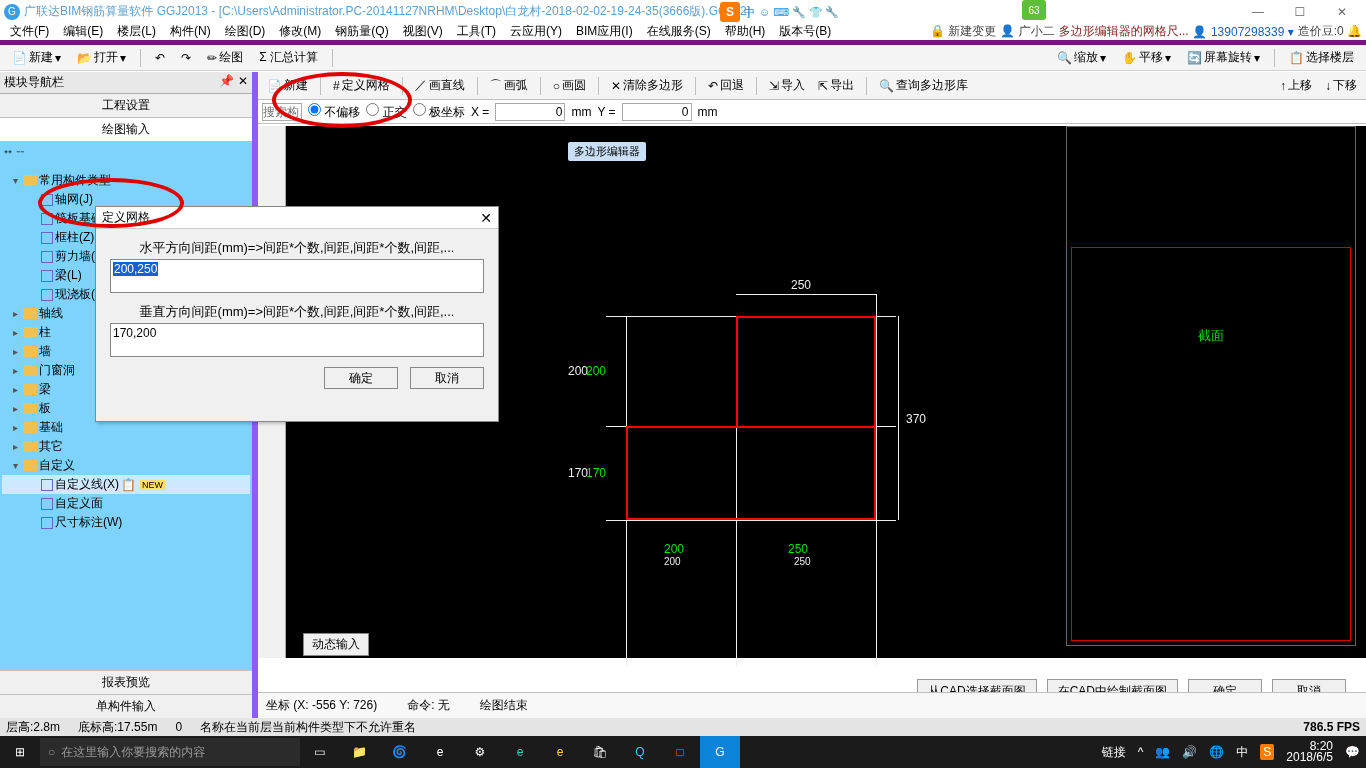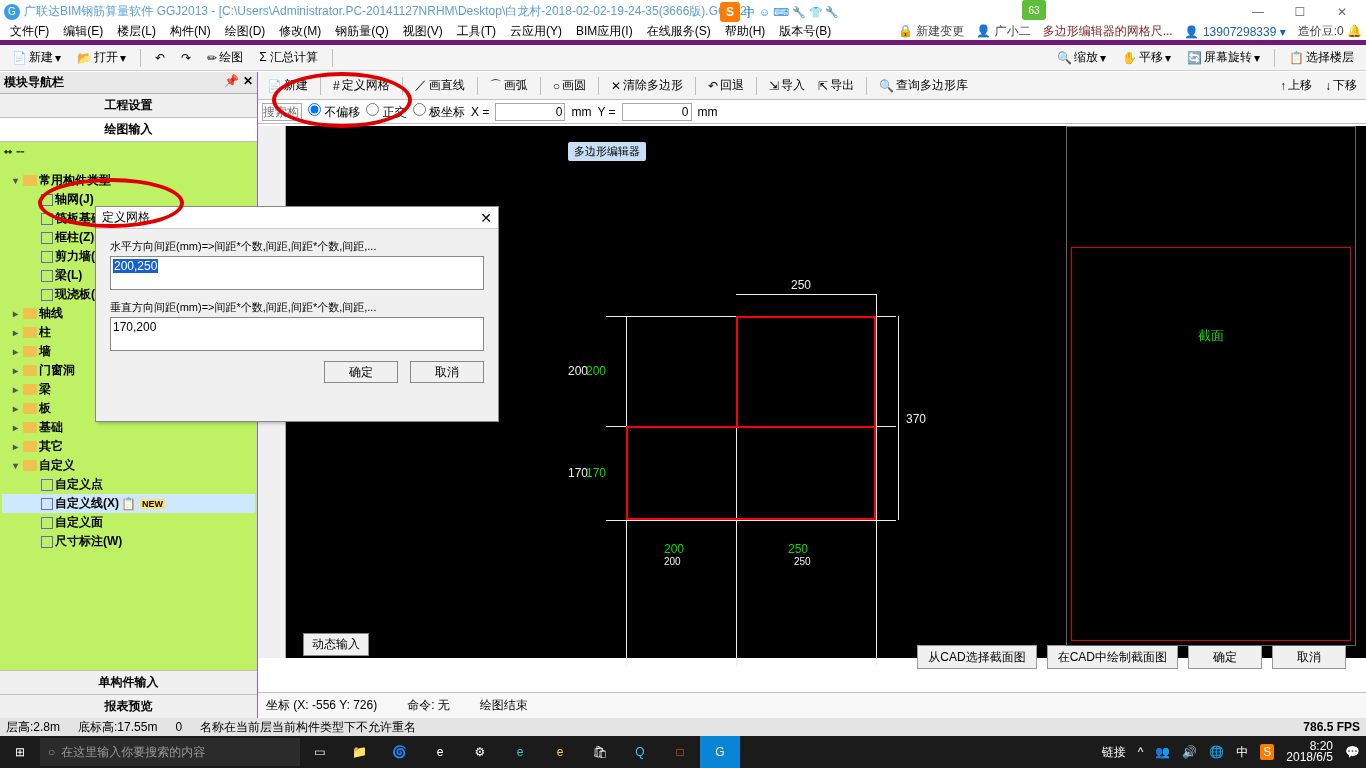--- a/index.html
+++ b/index.html
@@ -7,25 +7,25 @@
 .titlebar { height:23px; background:#fff; display:flex; align-items:center; padding:0 4px; color:#5f9fd0; }
 .titlebar .icon { width:16px; height:16px; background:#3a9de8; border-radius:50%; margin-right:4px; display:inline-flex; align-items:center; justify-content:center; color:#fff; font-size:10px; }
 .titlebar .right { margin-left:auto; display:flex; gap:2px; }
 .titlebar .winbtn { width:40px; height:22px; display:flex; align-items:center; justify-content:center; color:#666; }
 .sogou { position:absolute; top:2px; left:720px; display:flex; align-items:center; gap:4px; }
 .sogou .s-icon { width:20px; height:20px; background:#ff7a00; border-radius:3px; color:#fff; display:flex; align-items:center; justify-content:center; font-weight:bold; }
 .sogou .mini { font-size:11px; color:#2a8dd6; }
 .green-badge { position:absolute; top:0; left:1022px; width:24px; height:20px; background:#5fbf3c; border-radius:3px; color:#fff; font-size:10px; display:flex; align-items:center; justify-content:center; }
 .menubar { height:22px; background:#fff; display:flex; align-items:center; padding:0 4px; gap:2px; border-bottom:5px solid #701a75; }
 .menubar .m { padding:2px 6px; cursor:pointer; }
-.menubar .right { margin-left:auto; display:flex; align-items:center; gap:12px; color:#444; }
+.menubar .right { margin-left:auto; display:flex; align-items:center; gap:4px; color:#444; }
 .toolbar1 { height:26px; background:#f4f4f4; display:flex; align-items:center; padding:0 6px; gap:4px; border-bottom:1px solid #d0d0d0; }
 .toolbar1 .btn { padding:2px 6px; display:flex; align-items:center; gap:2px; cursor:pointer; }
 .sep { width:1px; height:18px; background:#c0c0c0; margin:0 4px; }
-.left-pane { position:absolute; top:72px; left:0; width:258px; bottom:50px; background:#bef264; border-right:1px solid #8b5cf6;font-weight:bold; }
+.left-pane { position:absolute; top:72px; left:0; width:258px; bottom:50px; background:#7dd3fc; border-right:6px solid #8b5cf6; }
 .left-header { background:#e8e8e8; padding:2px 4px; border-bottom:1px solid #b0b0b0; display:flex; justify-content:space-between; }
 .left-tab { background:#f0f0f0; text-align:center; padding:3px; border-bottom:1px solid #c0c0c0; }
 .left-tab.active { background:#fff; }
 .tree { padding:4px 2px; overflow:auto; height:480px; }
 .tree-item { padding:1px 2px; display:flex; align-items:center; gap:2px; white-space:nowrap; }
 .tree-item .ind { display:inline-block; }
 .tree-item .exp { width:11px; display:inline-block; text-align:center; font-size:10px; color:#555; }
 .folder-ic { width:14px; height:11px; background:#f0c050; border-radius:1px; display:inline-block; }
 .item-ic { width:12px; height:12px; display:inline-block; border:1px solid #6666cc; }
 .tree-item.hl { background:#cde8ff; }
@@ -33,32 +33,32 @@
 .left-bottom { position:absolute; bottom:0; width:100%; }
 .left-bottom div { text-align:center; padding:3px; background:#f0f0f0; border-top:1px solid #c0c0c0; }
 .main { position:absolute; top:72px; left:258px; right:0; bottom:50px; background:#fff; }
 .poly-toolbar { height:28px; background:#f4f4f4; display:flex; align-items:center; padding:0 4px; gap:3px; border-bottom:1px solid #c0c0c0; }
 .poly-toolbar .pb { padding:2px 5px; display:flex; align-items:center; gap:2px; cursor:pointer; }
 .poly-row2 { height:24px; display:flex; align-items:center; padding:0 4px; gap:6px; font-size:11px; border-bottom:1px solid #c0c0c0; }
 .poly-row2 input[type=text] { width:70px; height:18px; text-align:right; border:1px solid #aaa; padding:0 2px; }
 .search-box { width:40px; height:18px; border:1px solid #aaa; }
 .canvas-area { position:absolute; top:54px; left:28px; right:0; bottom:60px; background:#000; }
 .ruler-v { position:absolute; top:54px; left:0; width:28px; bottom:60px; background:#f0f0f0; border-right:1px solid #aaa; }
-.bottom-btns { position:absolute; bottom:46px; left:0; right:0; height:30px; display:flex; justify-content:flex-end; align-items:center; gap:10px; padding-right:20px; }
+.bottom-btns { position:absolute; bottom:12px; left:0; right:0; height:30px; display:flex; justify-content:flex-end; align-items:center; gap:10px; padding-right:20px; }
 .bottom-btns button { padding:3px 10px; min-width:110px; height:24px; background:#f0f0f0; border:1px solid #999; }
 .status-row { position:absolute; bottom:0; left:0; right:0; height:26px; display:flex; align-items:center; padding:0 8px; gap:30px; font-size:11px; background:#f8f8f8; border-top:1px solid #c0c0c0; }
 .preview-pane { position:absolute; top:126px; right:10px; width:290px; height:520px; background:#000; border:1px solid #666; z-index:2; }
 .preview-red { position:absolute; top:120px; left:4px; right:4px; bottom:4px; border:1px solid #d00; }
 .preview-text { position:absolute; top:200px; left:0; width:100%; text-align:center; color:#19d819; font-size:13px; }
 .dyn-input { position:absolute; bottom:62px; left:45px; padding:2px 8px; background:#f0f0f0; border:1px solid #888; }
 .dialog { position:absolute; top:206px; left:95px; width:404px; height:216px; background:#f0f0f0; border:1px solid #888; z-index:10; box-shadow:2px 2px 3px rgba(0,0,0,.2); }
 .dlg-title { height:22px; display:flex; align-items:center; padding:0 6px; background:#fff; border-bottom:1px solid #ccc; }
 .dlg-close { margin-left:auto; font-size:14px; cursor:pointer; }
 .dlg-body { padding:10px 14px; }
-.dlg-label { font-size:11px; margin-bottom:2px; }
+.dlg-label { font-size:13px; margin-bottom:2px;text-align:center; }
 .dlg-input { width:100%; height:34px; border:1px solid #888; background:#fff; padding:2px; font-size:11px; }
 .dlg-input .sel { background:#1860d0; color:#fff; display:inline; padding:0 1px; }
 .dlg-btns { display:flex; justify-content:flex-end; gap:12px; padding:0 14px; }
 .dlg-btns button { width:74px; height:22px; background:#f0f0f0; border:1px solid #888; }
 .annot1 { position:absolute; top:72px; left:272px; width:140px; height:56px; border:4px solid #e00000; border-radius:50%; z-index:20; pointer-events:none; }
 .annot2 { position:absolute; top:178px; left:38px; width:146px; height:50px; border:4px solid #e00000; border-radius:50%; z-index:20; pointer-events:none; }
 .bottom-status { position:absolute; bottom:32px; left:0; right:0; height:18px; background:#e4e4e4; display:flex; align-items:center; padding:0 6px; font-size:11px; gap:18px; }
 .bottom-status .r { margin-left:auto;font-weight:bold; }
 .taskbar { position:absolute; bottom:0; left:0; right:0; height:32px; background:#1b1b1b; display:flex; align-items:center; color:#fff; }
 .taskbar .start { width:40px; display:flex; justify-content:center; }
@@ -234,26 +234,20 @@
         <span class="exp">▸</span>
         <span class="folder-ic"></span> 
         <span>其它</span>
       </div>
       <div class="tree-item">
         <span class="ind" style="width:4px"></span>
         <span class="exp">▾</span>
         <span class="folder-ic"></span> 
         <span>自定义</span>
       </div>
-      <div class="tree-item">
-        <span class="ind" style="width:22px"></span>
-        <span class="exp"></span>
-        <span class="item-ic"></span> 
-        <span>自定义点</span>
-      </div>
       <div class="tree-item hl">
         <span class="ind" style="width:22px"></span>
         <span class="exp"></span>
         <span class="item-ic"></span> 
         <span>自定义线(X)</span>
         <span>📋</span>
         <span class="new-badge">NEW</span>
       </div>
       <div class="tree-item">
         <span class="ind" style="width:22px"></span>
@@ -262,22 +256,22 @@
         <span>自定义面</span>
       </div>
       <div class="tree-item">
         <span class="ind" style="width:22px"></span>
         <span class="exp"></span>
         <span class="item-ic"></span> 
         <span>尺寸标注(W)</span>
       </div>
     </div>
   <div class="left-bottom">
+    <div>报表预览</div>
     <div>单构件输入</div>
-    <div>报表预览</div>
   </div>
 </div>
 
 <div class="main">
   <div class="poly-edit-popup">多边形编辑器</div>
   <div class="poly-toolbar">
     <span class="pb">📄 <span>新建</span></span>
     <span class="sep"></span>
     <span class="pb"># <span>定义网格</span></span>
     <span class="sep"></span>

